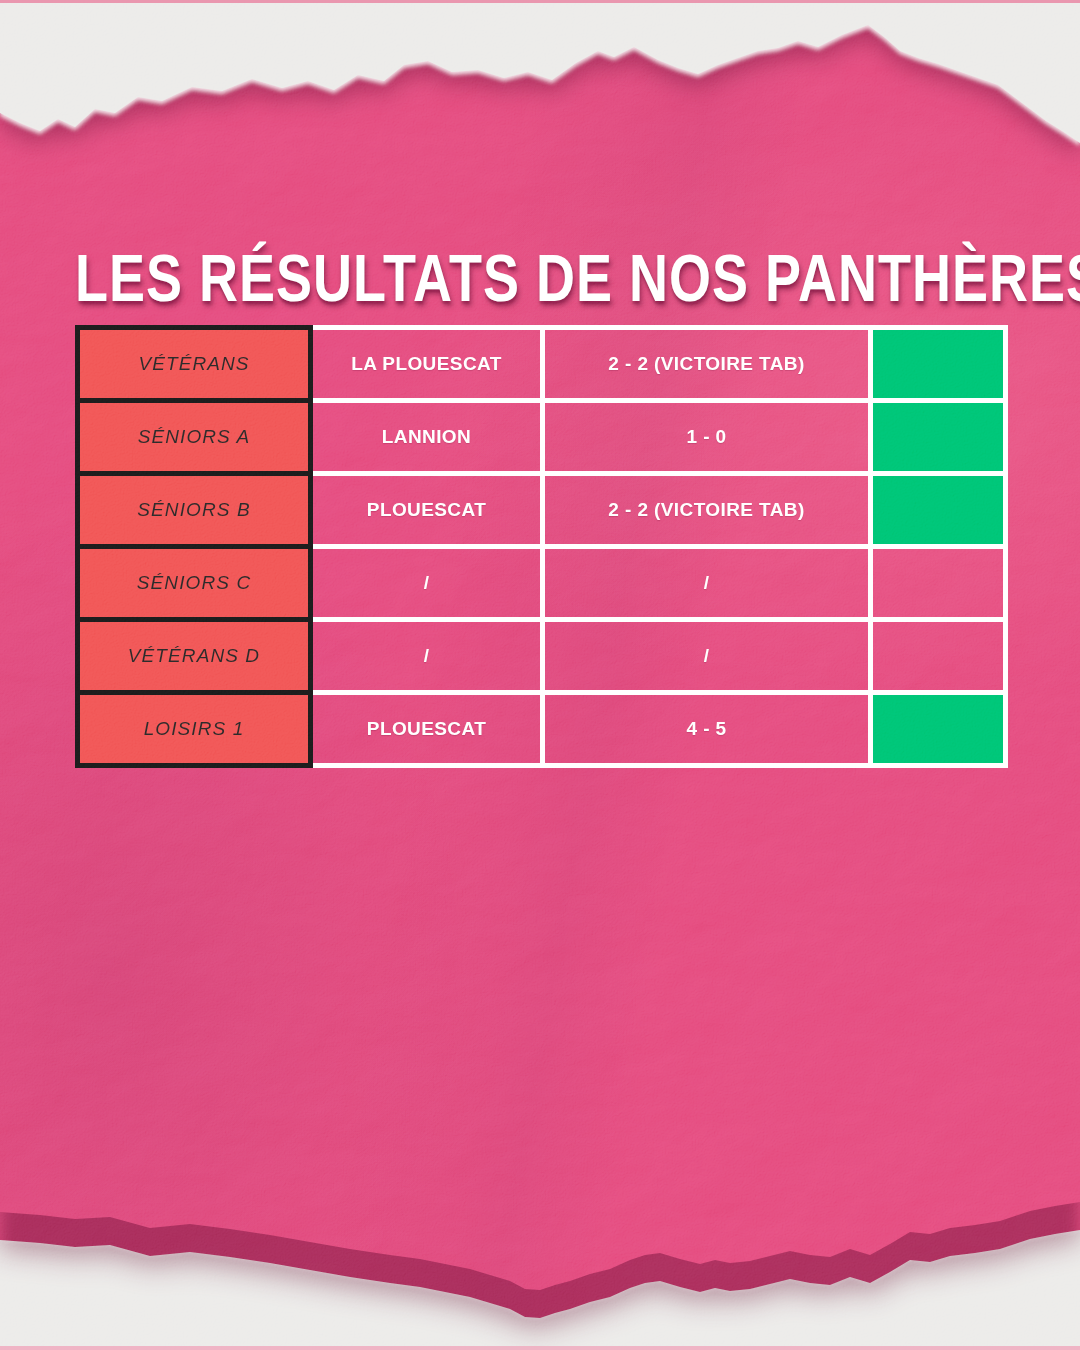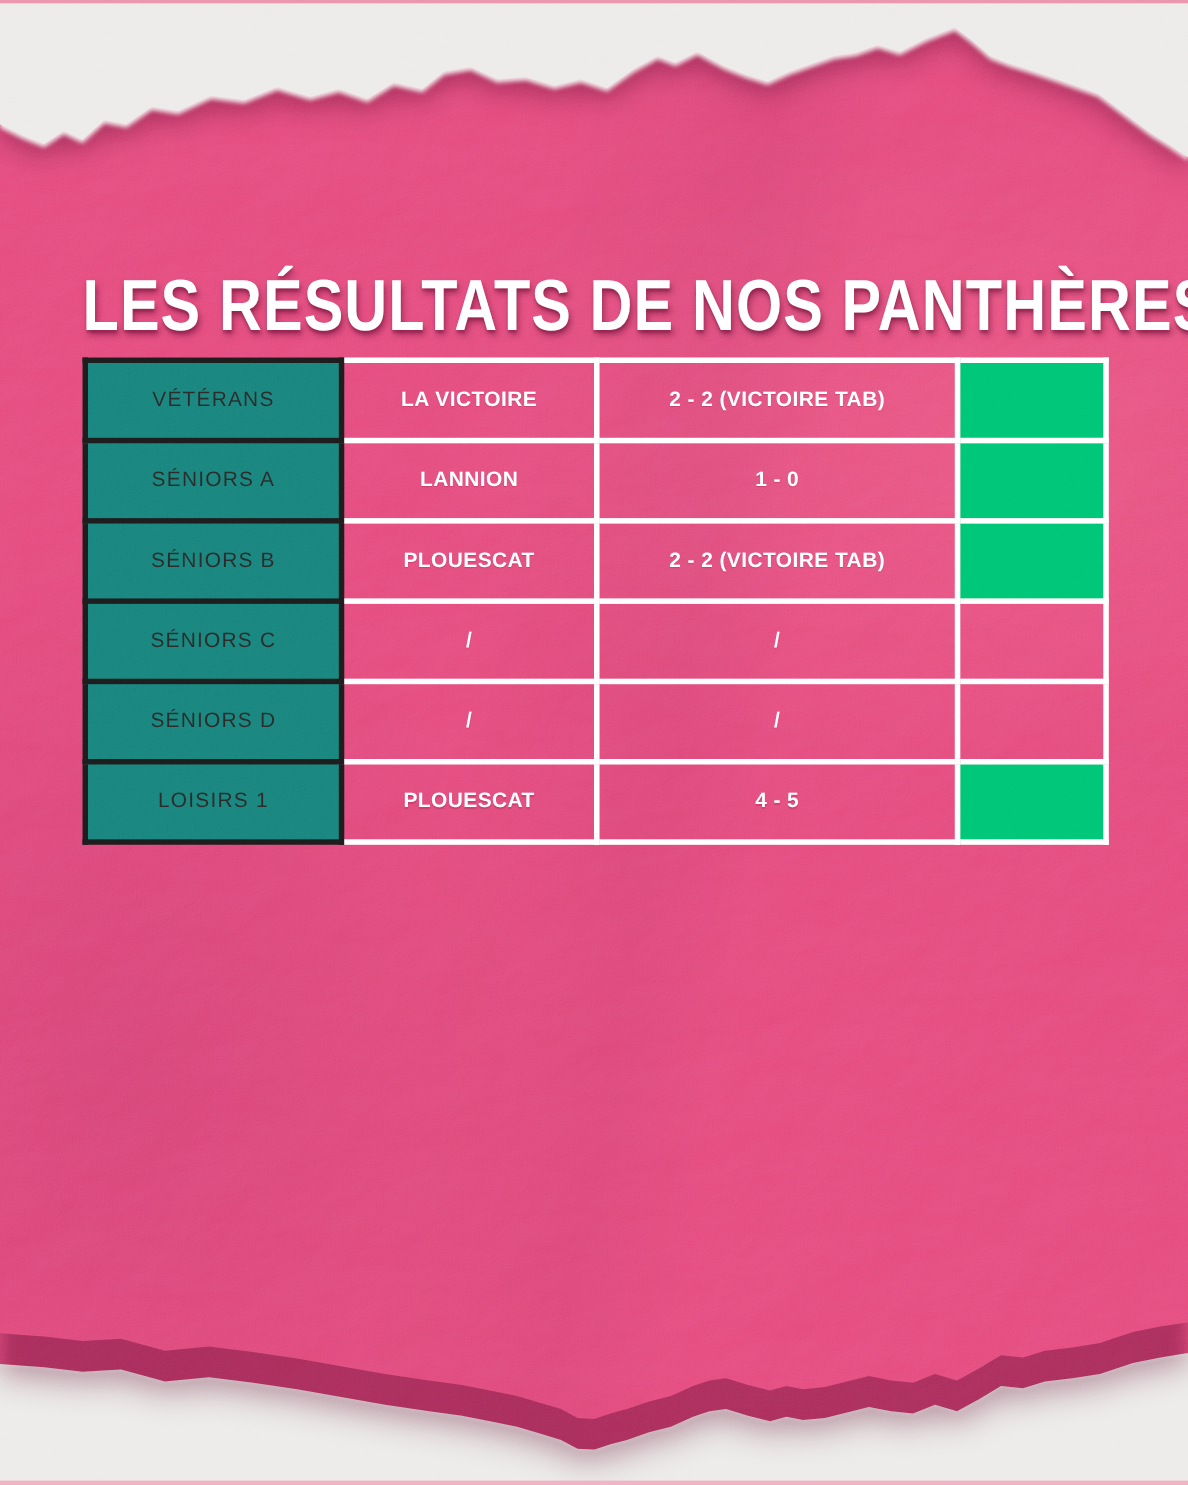--- a/index.html
+++ b/index.html
@@ -82,27 +82,28 @@
   table.results th{
     background:#ffffff;
     border:6px solid var(--border-black);
     color:#161616;
     font-weight:400;
     font-size:17px;
     letter-spacing:1.4px;
     text-align:center;
   }
   td.cat{
-    background:#0f766e;
+    background:#ef4444;
     border:5px solid var(--border-black);
     color:#1b1b1b;
     font-weight:400;
     font-size:19px;
     letter-spacing:1.1px;
     text-align:center;
+    font-style:italic;
   }
   td.cat.small{font-size:14px;letter-spacing:.8px;}
   td.val{
     background:transparent;
     border:5px solid #ffffff;
     color:#ffffff;
     font-weight:700;
     font-size:19px;
     letter-spacing:.4px;
     text-align:center;
@@ -147,21 +148,21 @@
   <table class="results">
     <colgroup>
       <col style="width:233px">
         <col style="width:232px">
         <col style="width:328px">
         <col style="width:135px">
     </colgroup>
     <tbody>
     <tr>
       <td class="cat">VÉTÉRANS</td>
-      <td class="val">LA VICTOIRE</td>
+      <td class="val">LA PLOUESCAT</td>
       <td class="val">2 - 2 (VICTOIRE TAB)</td>
       <td class="res" data-result="win"></td>
     </tr>
     <tr>
       <td class="cat">SÉNIORS A</td>
       <td class="val">LANNION</td>
       <td class="val">1 - 0</td>
       <td class="res" data-result="win"></td>
     </tr>
     <tr>
@@ -170,21 +171,21 @@
       <td class="val">2 - 2 (VICTOIRE TAB)</td>
       <td class="res" data-result="win"></td>
     </tr>
     <tr>
       <td class="cat">SÉNIORS C</td>
       <td class="val">/</td>
       <td class="val">/</td>
       <td class="res" data-result="none"></td>
     </tr>
     <tr>
-      <td class="cat">SÉNIORS D</td>
+      <td class="cat">VÉTÉRANS D</td>
       <td class="val">/</td>
       <td class="val">/</td>
       <td class="res" data-result="none"></td>
     </tr>
     <tr>
       <td class="cat">LOISIRS 1</td>
       <td class="val">PLOUESCAT</td>
       <td class="val">4 - 5</td>
       <td class="res" data-result="win"></td>
     </tr>

